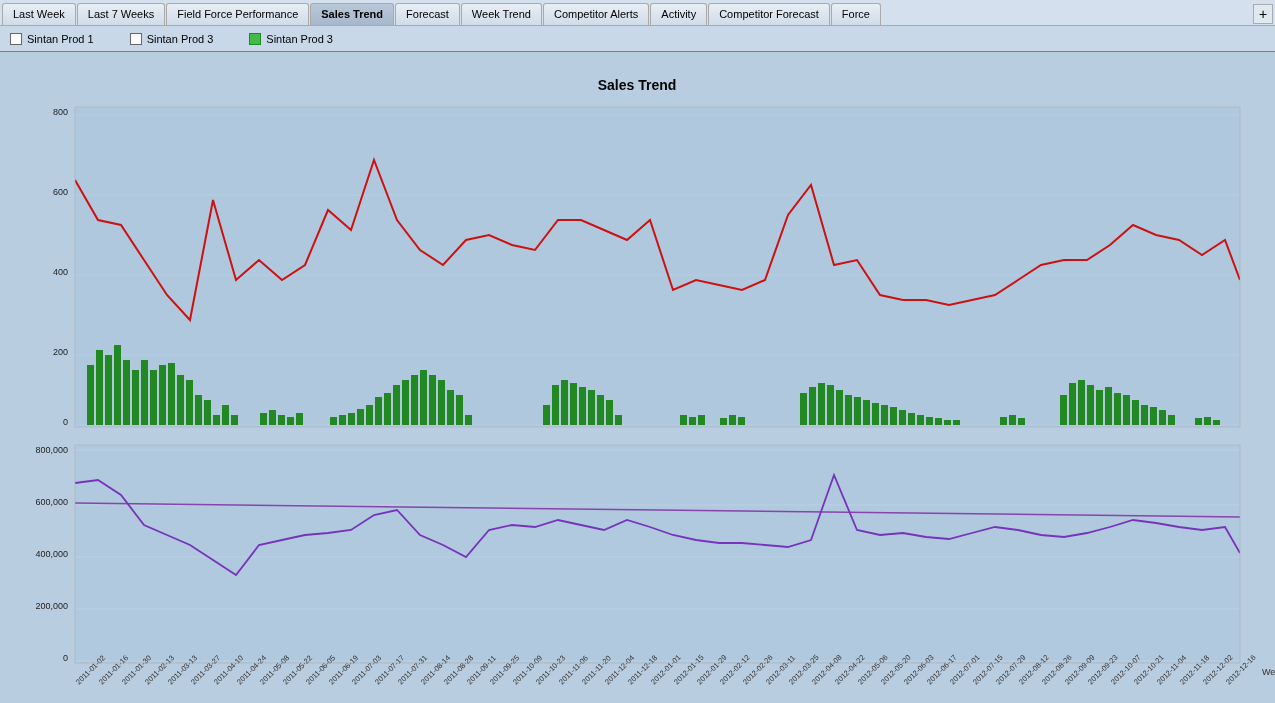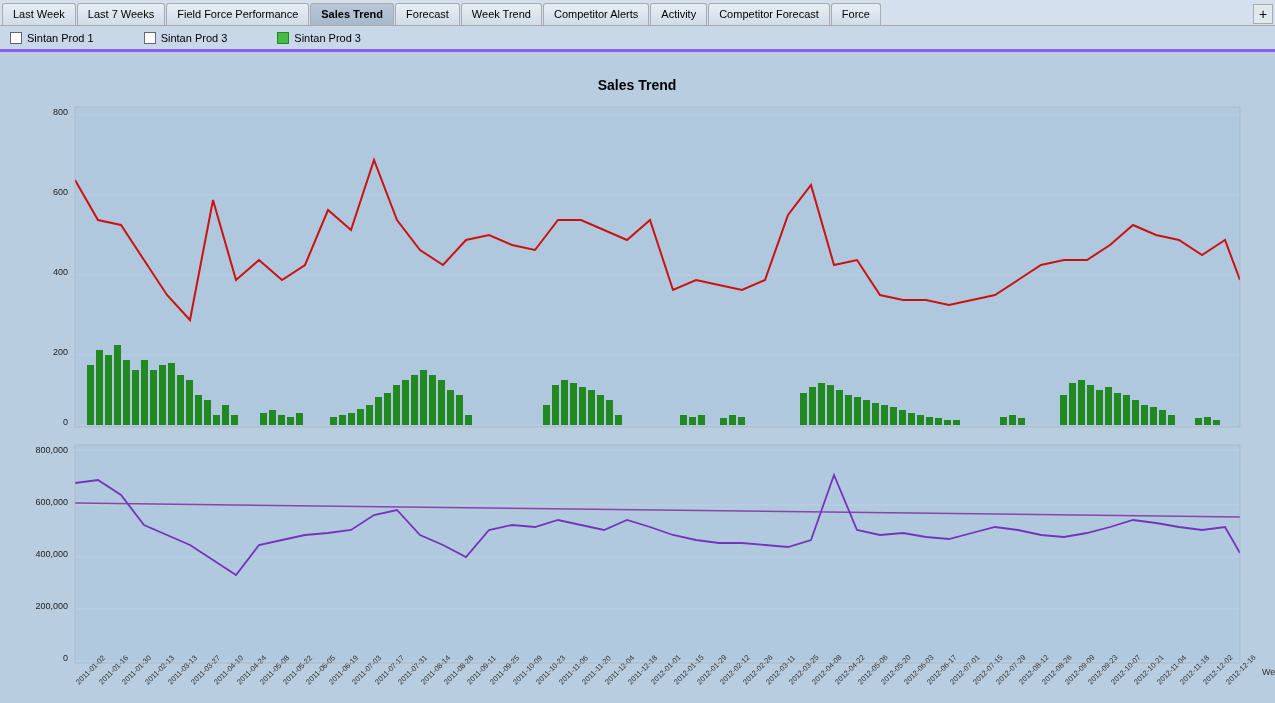--- a/index.html
+++ b/index.html
@@ -41,24 +41,24 @@
       display: flex; align-items: center; justify-content: center;
       cursor: pointer;
       font-size: 14px;
     }
 
     
     .legend-bar {
       display: flex;
       align-items: center;
       background: #c8d8e8;
-      border-bottom: 3px solid #8b5cf6;
+      border-bottom: 1px solid #8b5cf6;
       padding: 4px 10px;
       height: 26px;
-      gap: 50px;
+      gap: 36px;
     }
     .legend-item {
       display: flex; align-items: center; gap: 5px;
       font-size: 11px;
     }
     .legend-box {
       width: 12px; height: 12px;
       border: 1px solid #888;
     }
 

